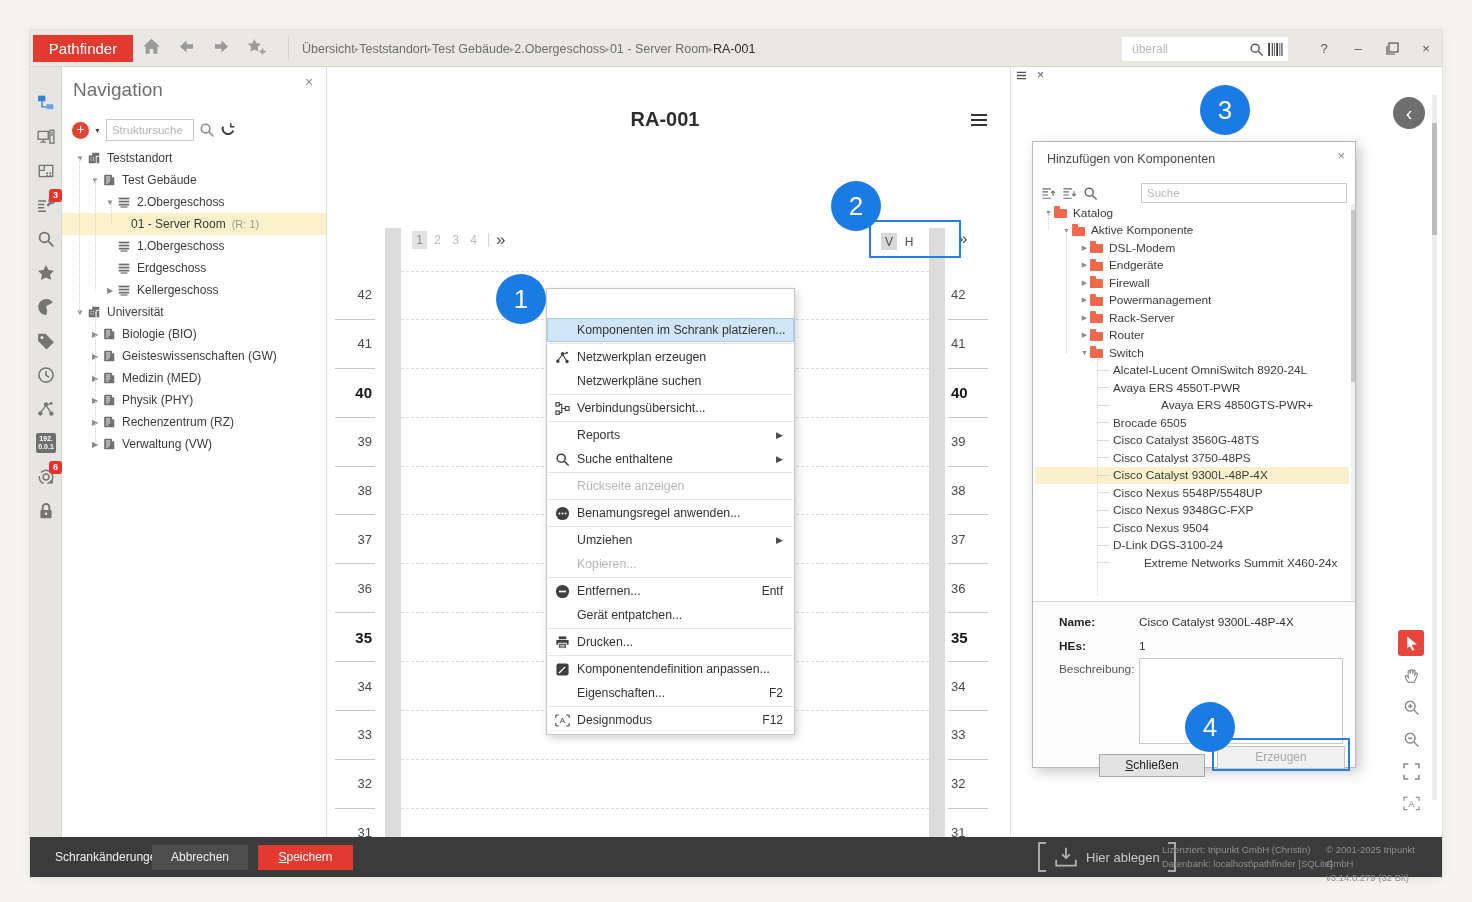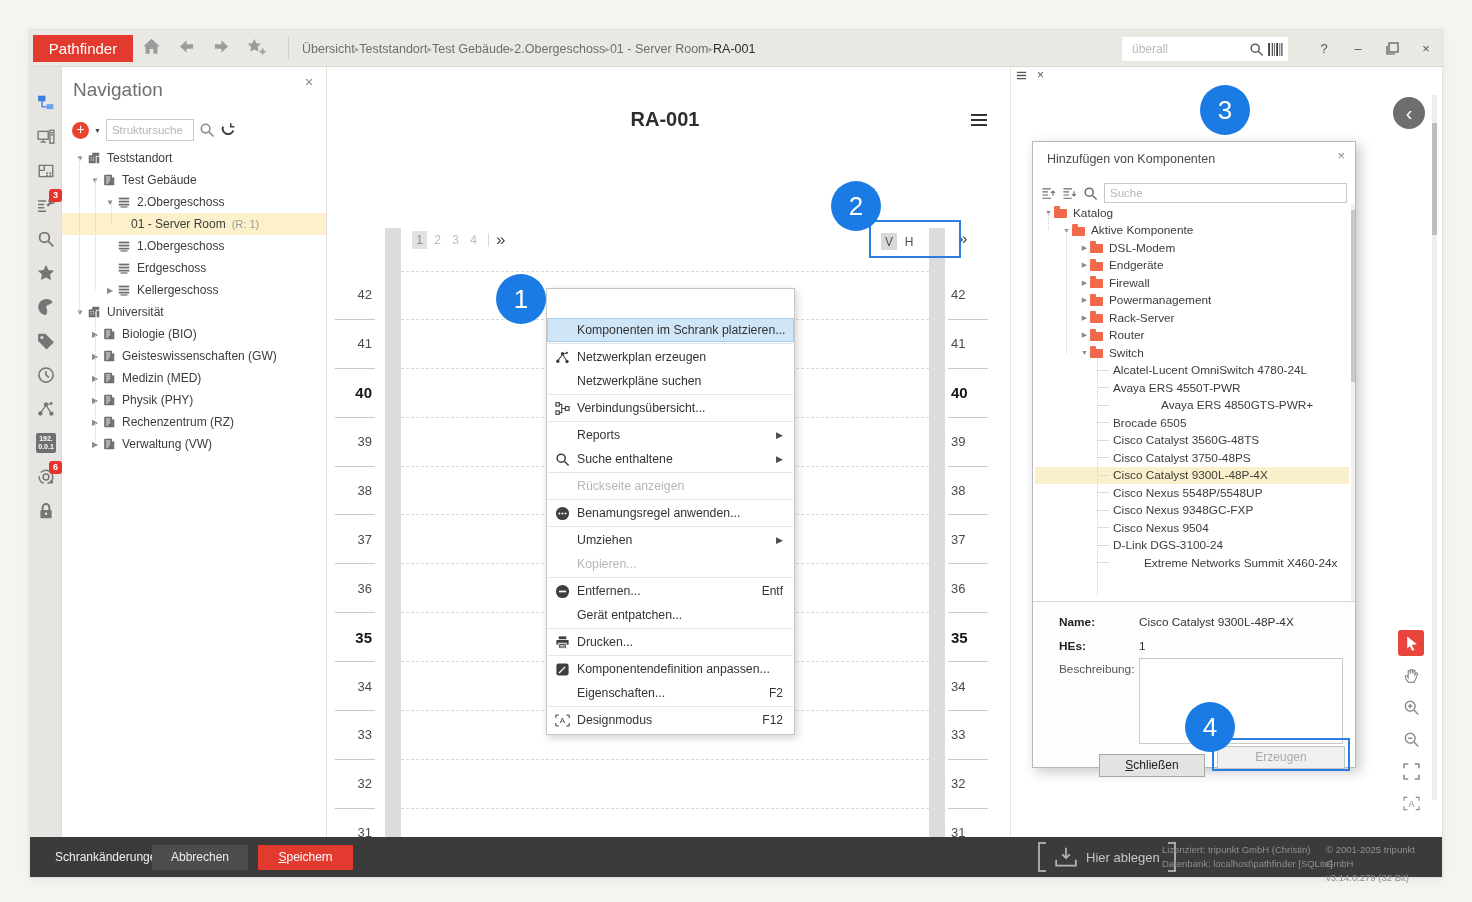--- a/index.html
+++ b/index.html
@@ -99,21 +99,21 @@
   .rt-tool{width:26px;height:26px;display:flex;align-items:center;justify-content:center;color:#8c8c8c;}
   .rt-tool .icn{width:17px;height:17px;}
   .rt-tool.active{background:#e8463c;border-radius:3px;color:#fff;}
 
   
   .dialog{position:absolute;left:1002px;top:111px;width:324px;height:627px;background:#fff;border:1px solid #b8b8b8;box-shadow:4px 4px 12px rgba(0,0,0,.22);z-index:8;}
   .dlg-title{position:absolute;left:14px;top:10px;font-size:12.5px;color:#4a4a4a;}
   .dlg-close{position:absolute;right:10px;top:6px;font-size:13px;color:#888;}
   .dlg-toolbar{position:absolute;left:8px;top:40px;right:8px;height:22px;display:flex;align-items:center;gap:6px;}
   .dlg-toolbar .icn{width:15px;height:15px;color:#6b6b6b;flex:none;}
-  .dlg-toolbar input{flex:1;height:20px;border:1px solid #c9c9c9;font-size:11.5px;padding:0 5px;font-family:inherit;color:#444;outline:none;}
+  .dlg-toolbar input{flex:1;height:20px;border:1px solid #c9c9c9;font-size:11.5px;padding:0 5px;font-family:inherit;color:#444;outline:none;margin-left:37px;}
   .dlg-toolbar input::placeholder{color:#b5b5b5;}
   #dlgTree{position:absolute;left:2px;right:6px;top:62px;height:397px;overflow:hidden;}
   .dt-row{height:17.5px;display:flex;align-items:center;font-size:11.8px;color:#3c3c3c;white-space:nowrap;}
   .dt-row.sel{background:#fbf0cc;}
   .dt-exp{width:11px;font-size:7px;color:#8a8a8a;text-align:center;flex:none;}
   .folder{width:13px;height:9px;background:#f2684a;border-radius:1px;position:relative;flex:none;margin-right:6px;margin-top:2px;}
   .folder:before{content:"";position:absolute;left:0;top:-3px;width:6px;height:3px;background:#f2684a;border-radius:1px 1px 0 0;}
   .leaf-dash{width:12px;border-top:1px solid #dcdcdc;margin-right:4px;flex:none;}
   .dlg-scroll{position:absolute;right:0;top:62px;width:4px;height:397px;background:#f1f1f1;}
   .dlg-scroll i{position:absolute;left:0;top:6px;width:4px;height:172px;background:#c8c8c8;}
@@ -914,21 +914,21 @@
             <span class="folder"></span>
             <span>Router</span>
           </div>
           <div class="dt-row" style="padding-left: 44px;">
             <span class="dt-exp">▼</span>
             <span class="folder"></span>
             <span>Switch</span>
           </div>
           <div class="dt-row" style="padding-left: 62px;">
             <span class="leaf-dash"></span>
-            <span>Alcatel-Lucent OmniSwitch 4780-24L</span>
+            <span>Alcatel-Lucent OmniSwitch 8920-24L</span>
           </div>
           <div class="dt-row" style="padding-left: 62px;">
             <span class="leaf-dash"></span>
             <span>Avaya ERS 4550T-PWR</span>
           </div>
           <div class="dt-row" style="padding-left: 62px; gap: 48px;">
             <span class="leaf-dash"></span>
             <span>Avaya ERS 4850GTS-PWR+</span>
           </div>
           <div class="dt-row" style="padding-left: 62px;">

